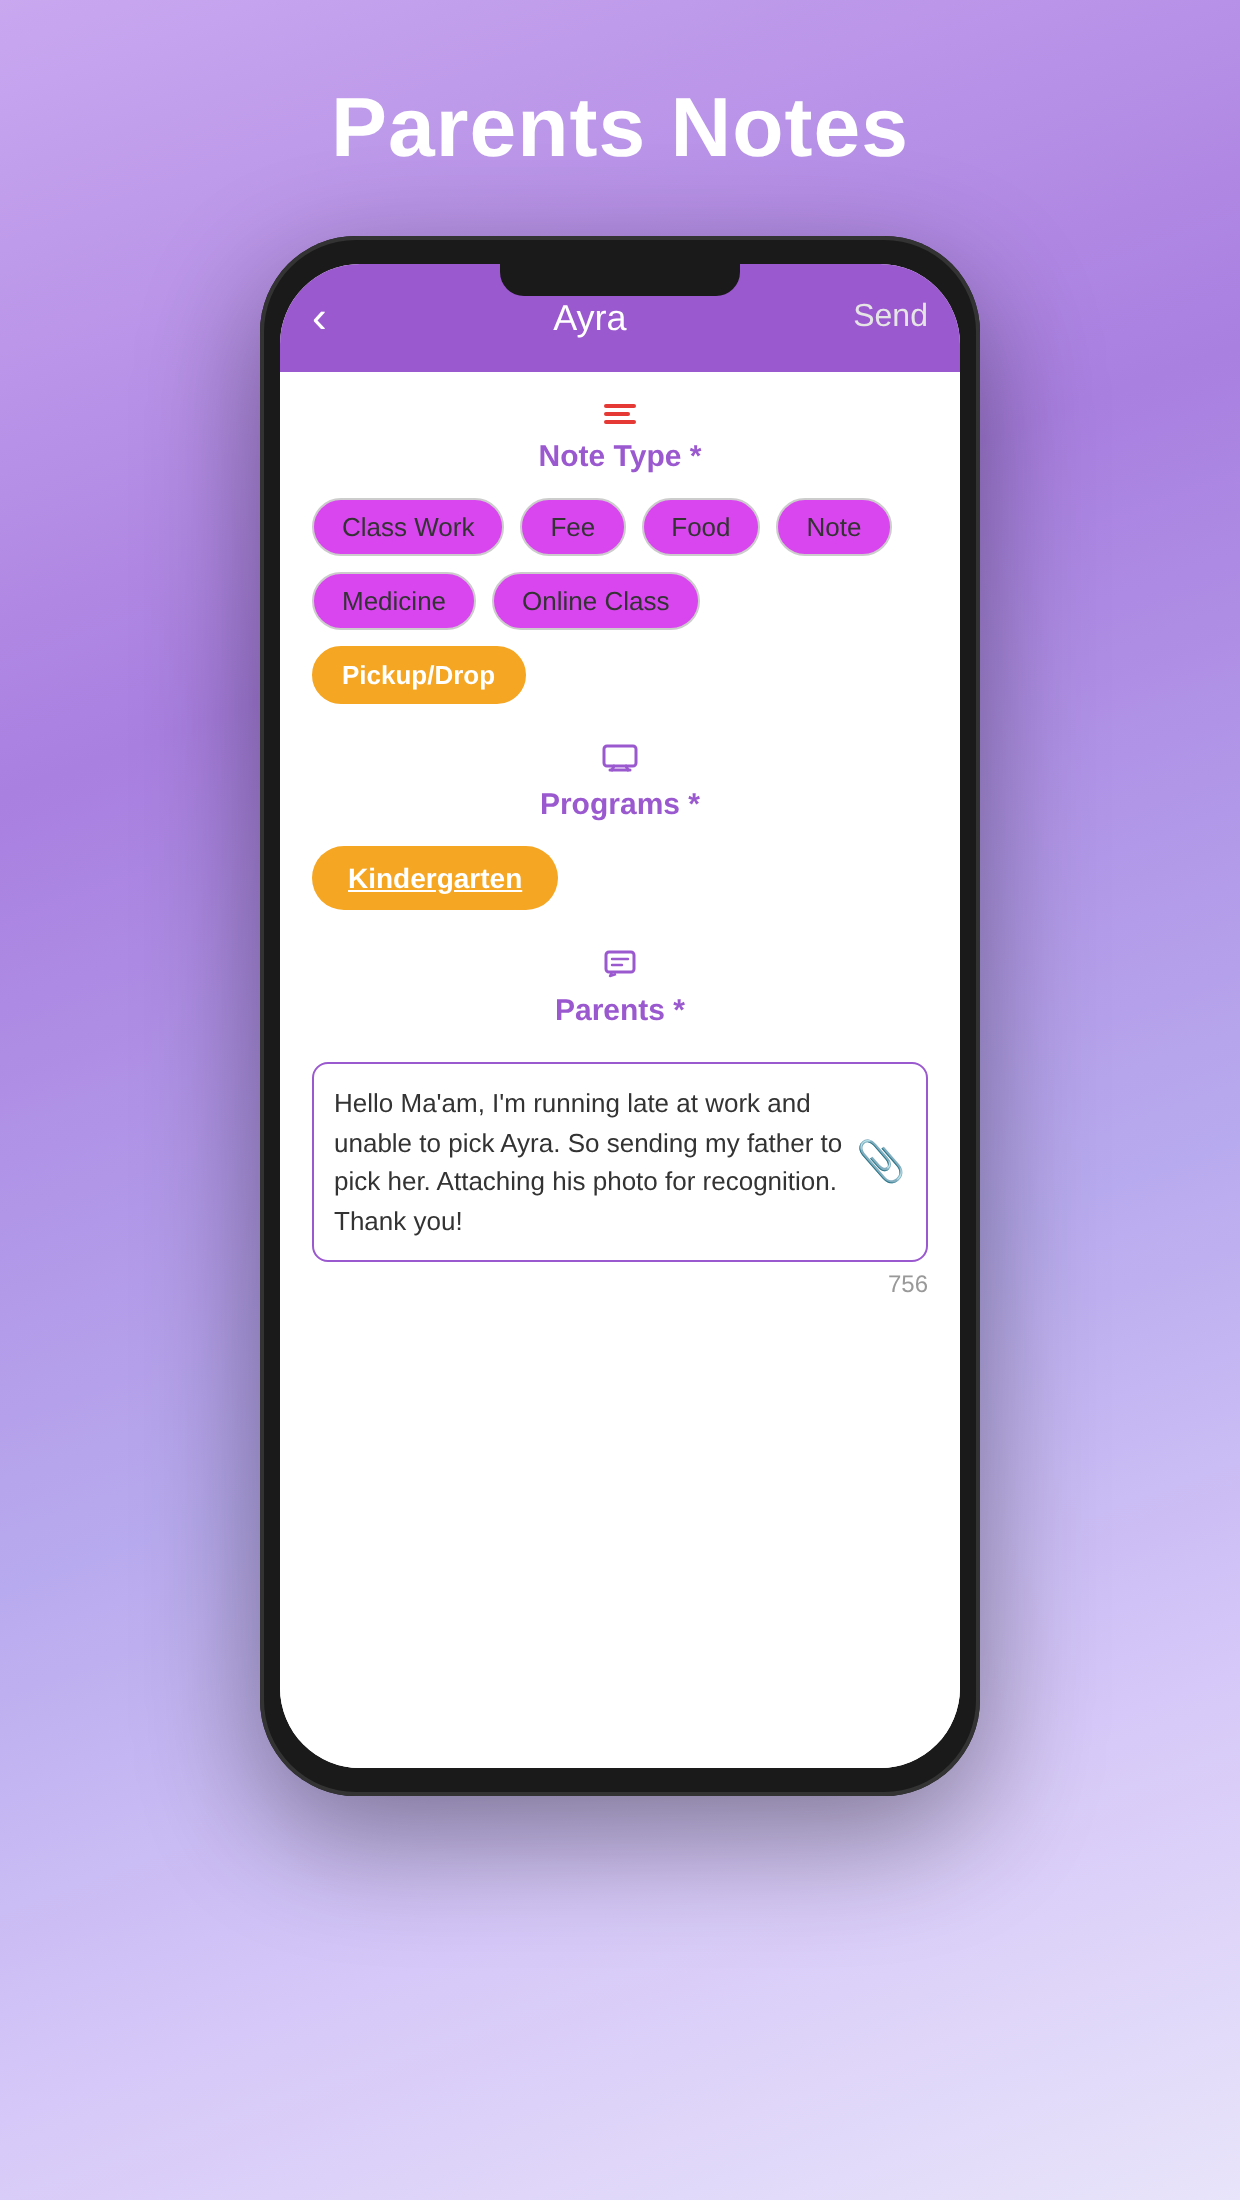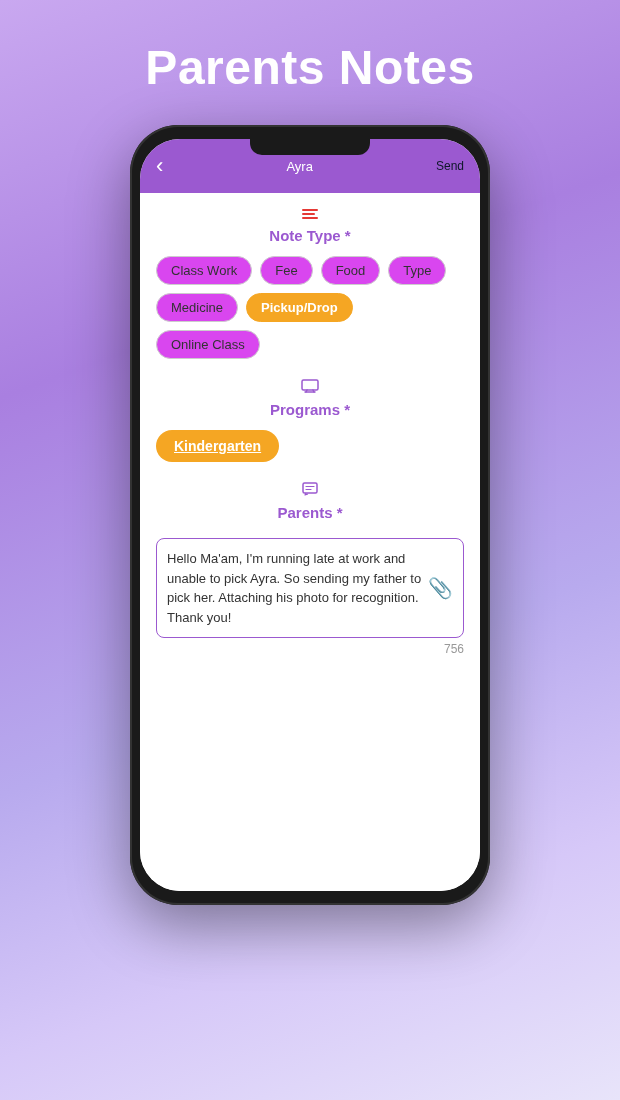--- a/index.html
+++ b/index.html
@@ -14,21 +14,21 @@
       flex-direction: column;
       align-items: center;
     }
 
     .page-header {
       text-align: center;
       padding: 40px 20px 20px;
     }
 
     .page-title {
-      font-size: 48px;
+      font-size: 42px;
       font-weight: 800;
       color: white;
       letter-spacing: 0.5px;
     }
 
     .page-subtitle {
       font-size: 22px;
       font-weight: 400;
       color: white;
       margin-top: 6px;
@@ -85,27 +85,27 @@
     }
 
     .app-bar-back {
       color: white;
       font-size: 22px;
       cursor: pointer;
     }
 
     .app-bar-title {
       color: white;
-      font-size: 13px;
+      font-size: 18px;
       font-weight: 500;
     }
 
     .app-bar-send {
-      color: #0f172a;
-      font-size: 12px;
+      color: #e5e5e5;
+      font-size: 16px;
       font-weight: 500;
       cursor: pointer;
     }
 
     
     .screen-content {
       flex: 1;
       overflow-y: auto;
       padding: 16px;
       background: white;
@@ -250,24 +250,24 @@
               <div class="icon-line"></div>
               <div class="icon-line"></div>
               <div class="icon-line"></div>
             </div>
             <span class="section-label">Note Type *</span>
           </div>
           <div class="chips-grid">
             <div class="chip">Class Work</div>
             <div class="chip">Fee</div>
             <div class="chip">Food</div>
-            <div class="chip">Type</div>
+            <div class="chip">Note</div>
             <div class="chip">Medicine</div>
+            <div class="chip">Online Class</div>
             <div class="chip active">Pickup/Drop</div>
-            <div class="chip">Online Class</div>
           </div>
         </div>
 
         <div class="section">
           <div class="section-header">
             <svg class="monitor-icon-svg" viewBox="0 0 18 14" fill="none">
               <rect x="1" y="1" width="16" height="10" rx="1.5" stroke="#9b59d0" stroke-width="1.5" fill="none"></rect>
               <line x1="6" y1="11" x2="5" y2="13" stroke="#9b59d0" stroke-width="1.5" stroke-linecap="round"></line>
               <line x1="12" y1="11" x2="13" y2="13" stroke="#9b59d0" stroke-width="1.5" stroke-linecap="round"></line>
               <line x1="4" y1="13" x2="14" y2="13" stroke="#9b59d0" stroke-width="1.5" stroke-linecap="round"></line>

